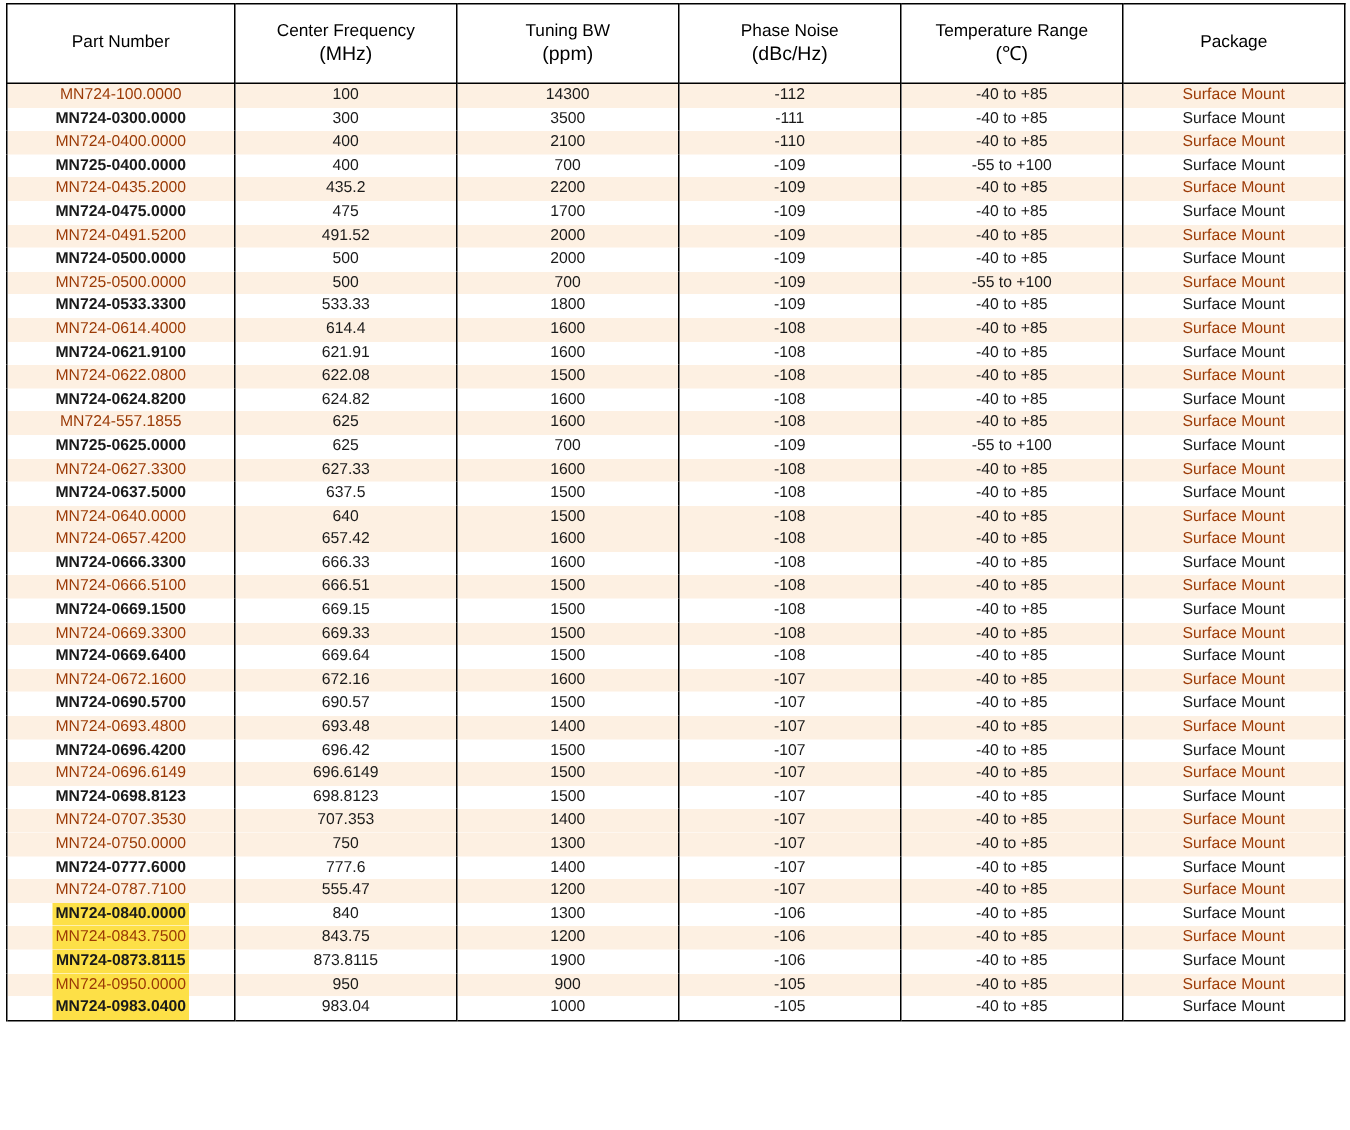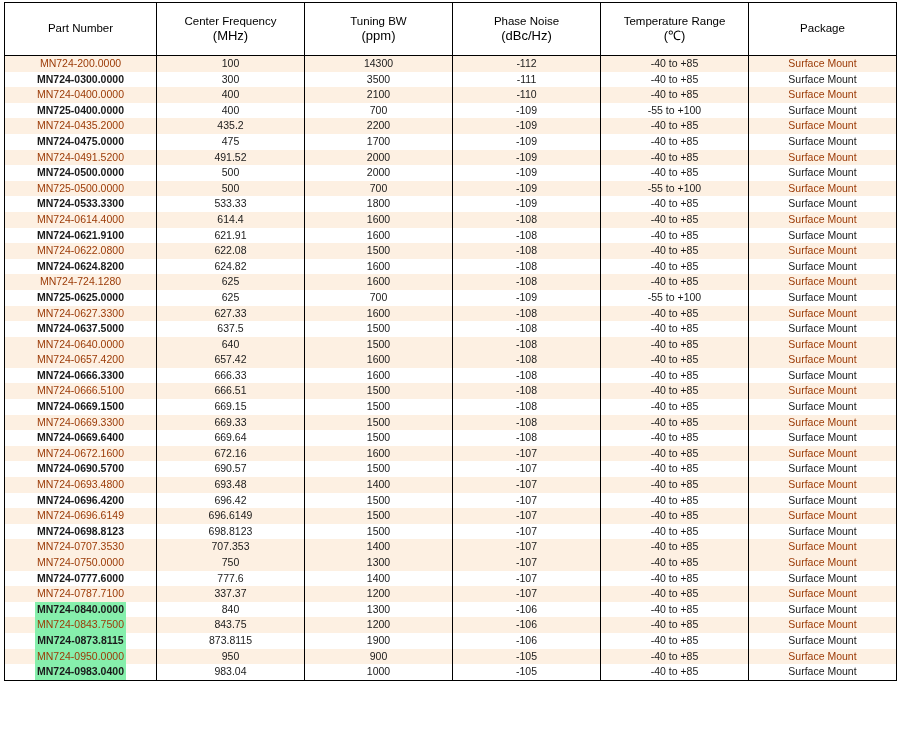--- a/index.html
+++ b/index.html
@@ -66,21 +66,21 @@
   }
   tbody tr.shade td { background: #fdf0e2; }
   tbody tr.plain td { background: #ffffff; }
   tbody td.pn { color: #9b3a06; }
   tbody tr.plain td.pn { color: #1a1a1a; font-weight: bold; }
   tbody td.val { color: #1a1a1a; }
   tbody td.pkg { color: #9b3a06; }
   tbody tr.plain td.pkg { color: #1a1a1a; }
   .hl-wrap {
     display: inline-block;
-    background: #86efac;
+    background: #fde047;
     padding: 0 2px;
     text-align: center;
   }
   tbody tr:first-child td {
     border-top: 1px solid #000000;
   }
 </style>
 </head>
 <body>
 
@@ -117,21 +117,21 @@
           <span class="unit">(℃)</span>
         </th>
         <th>
           <span>Package</span>
           <span class="unit"></span>
         </th>
       </tr>
     </thead>
     <tbody id="table-body">
         <tr class="shade">
-          <td class="pn">MN724-200.0000</td>
+          <td class="pn">MN724-100.0000</td>
           <td class="val">100</td>
           <td class="val">14300</td>
           <td class="val">-112</td>
           <td class="val">-40 to +85</td>
           <td class="pkg">Surface Mount</td>
         </tr>
         <tr class="plain">
           <td class="pn">MN724-0300.0000</td>
           <td class="val">300</td>
           <td class="val">3500</td>
@@ -229,21 +229,21 @@
         </tr>
         <tr class="plain">
           <td class="pn">MN724-0624.8200</td>
           <td class="val">624.82</td>
           <td class="val">1600</td>
           <td class="val">-108</td>
           <td class="val">-40 to +85</td>
           <td class="pkg">Surface Mount</td>
         </tr>
         <tr class="shade">
-          <td class="pn">MN724-724.1280</td>
+          <td class="pn">MN724-557.1855</td>
           <td class="val">625</td>
           <td class="val">1600</td>
           <td class="val">-108</td>
           <td class="val">-40 to +85</td>
           <td class="pkg">Surface Mount</td>
         </tr>
         <tr class="plain">
           <td class="pn">MN725-0625.0000</td>
           <td class="val">625</td>
           <td class="val">700</td>
@@ -390,21 +390,21 @@
         <tr class="plain">
           <td class="pn">MN724-0777.6000</td>
           <td class="val">777.6</td>
           <td class="val">1400</td>
           <td class="val">-107</td>
           <td class="val">-40 to +85</td>
           <td class="pkg">Surface Mount</td>
         </tr>
         <tr class="shade">
           <td class="pn">MN724-0787.7100</td>
-          <td class="val">337.37</td>
+          <td class="val">555.47</td>
           <td class="val">1200</td>
           <td class="val">-107</td>
           <td class="val">-40 to +85</td>
           <td class="pkg">Surface Mount</td>
         </tr>
         <tr class="plain">
           <td class="pn"><span class="hl-wrap">MN724-0840.0000</span></td>
           <td class="val">840</td>
           <td class="val">1300</td>
           <td class="val">-106</td>

